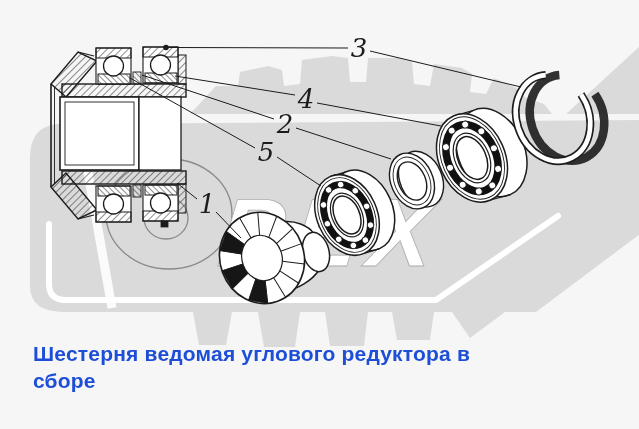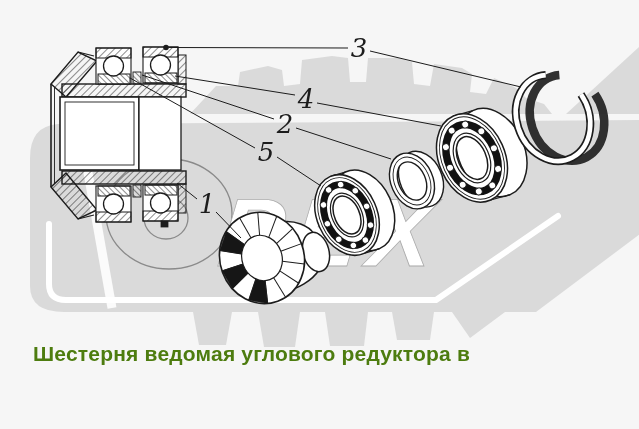--- a/index.html
+++ b/index.html
@@ -12,21 +12,21 @@
   }
   .stage svg{position:absolute;left:0;top:0;}
   .caption{
     position:absolute;
     left:33px;top:340px;
     width:560px;
     font-family:"Liberation Sans", sans-serif;
     font-size:21px;
     font-weight:bold;
     line-height:27px;
-    color:#4d7c0f;
+    color:#1d4ed8;
     letter-spacing:0.2px;
   }
   .callout-num{
     font-family:"DejaVu Serif", serif;
     font-style:italic;
     font-size:26px;
     fill:#1c1c1c;
   }
   .wm-letters{
     font-family:"Liberation Sans", sans-serif;
@@ -257,14 +257,15 @@
     <g>
       <line x1="177" y1="183" x2="197" y2="199"></line>
       <line x1="216" y1="212" x2="241" y2="238"></line>
       <text class="callout-num" x="207" y="213" text-anchor="middle" stroke="none">1</text>
     </g>
   </g>
 </svg>
 
   <div class="caption">
     <div>Шестерня ведомая углового редуктора в</div>
+    <div>сборе</div>
   </div>
 </div>
 
 </body></html>

